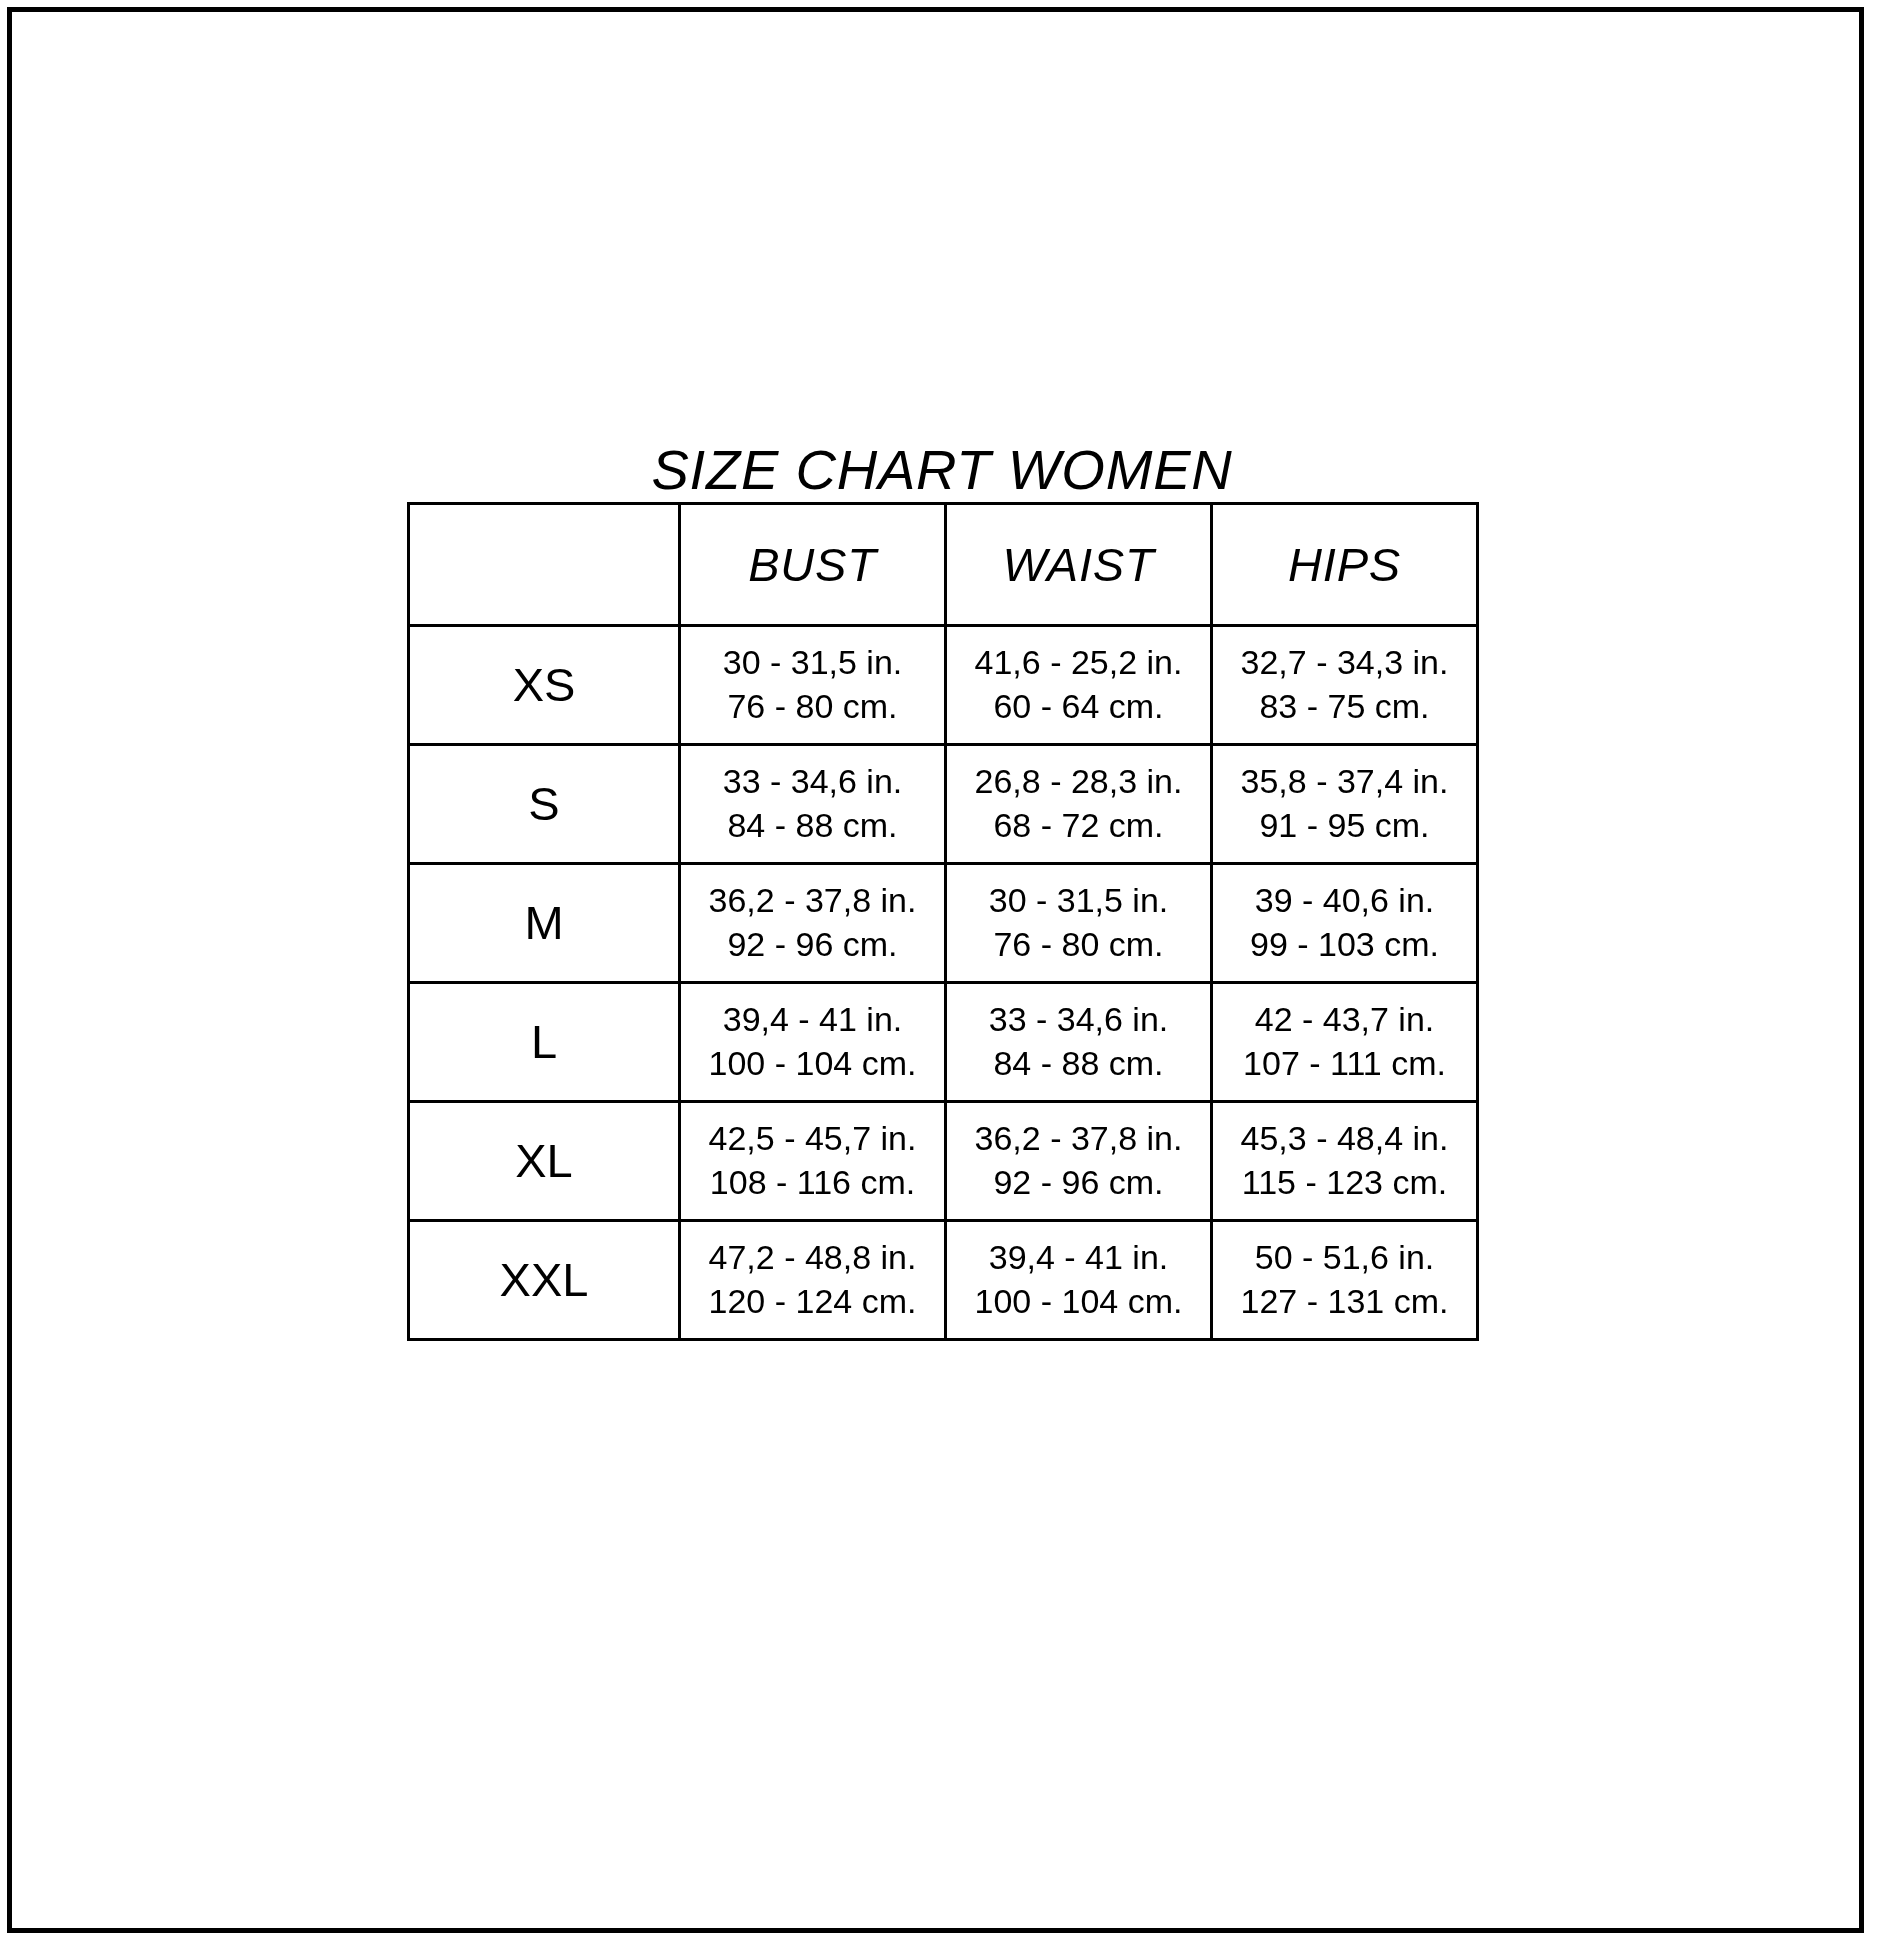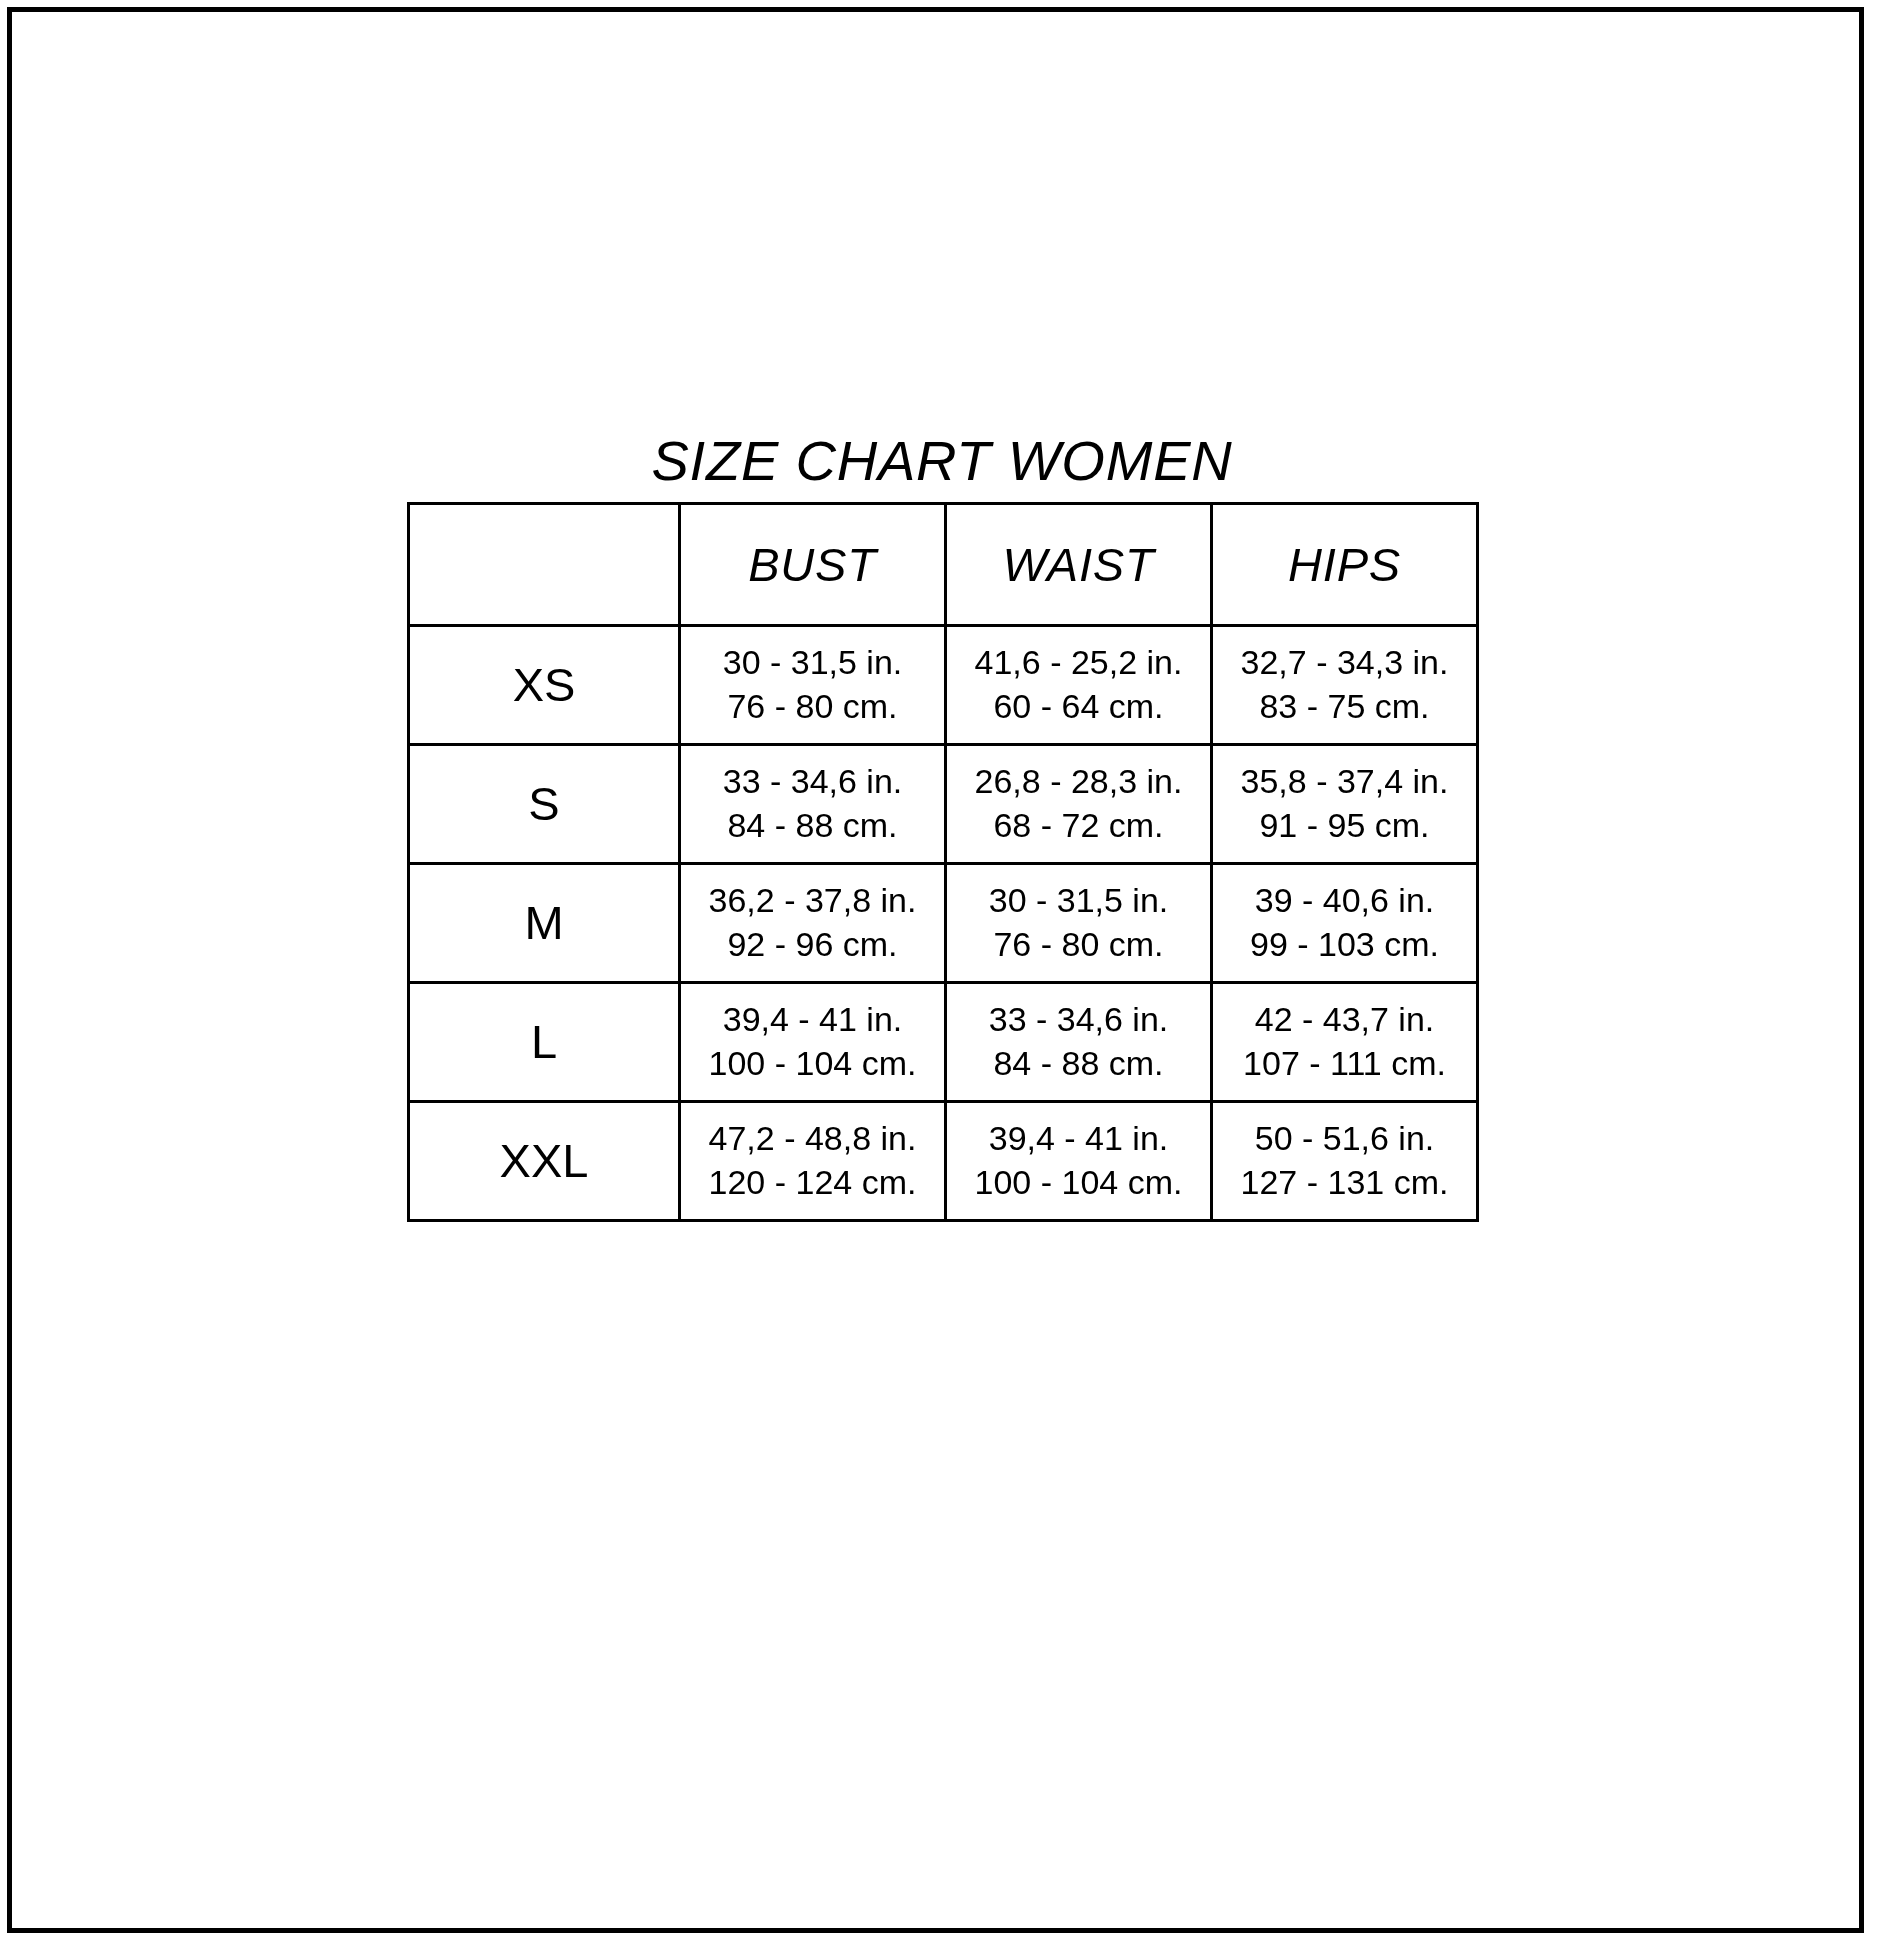--- a/index.html
+++ b/index.html
@@ -27,21 +27,21 @@
   .content {
     position: absolute;
     left: 0;
     top: 0;
     width: 1884px;
     height: 1954px;
   }
   .chart-title {
     position: absolute;
     left: 0;
-    top: 428px;
+    top: 437px;
     width: 1884px;
     text-align: center;
     font-style: italic;
     font-size: 56px;
     letter-spacing: 0.8px;
     white-space: nowrap;
   }
   table.size-table {
     position: absolute;
     left: 407px;
@@ -167,20 +167,35 @@
         <td class="meas-cell">
           <span class="line">33 - 34,6 in.</span>
           <span class="line">84 - 88 cm.</span>
         </td>
         <td class="meas-cell">
           <span class="line">42 - 43,7 in.</span>
           <span class="line">107 - 111 cm.</span>
         </td>
       </tr>
 
+      <tr>
+        <td class="size-cell">XL</td>
+        <td class="meas-cell">
+          <span class="line">42,5 - 45,7 in.</span>
+          <span class="line">108 - 116 cm.</span>
+        </td>
+        <td class="meas-cell">
+          <span class="line">36,2 - 37,8 in.</span>
+          <span class="line">92 - 96 cm.</span>
+        </td>
+        <td class="meas-cell">
+          <span class="line">45,3 - 48,4 in.</span>
+          <span class="line">115 - 123 cm.</span>
+        </td>
+      </tr>
 
       <tr>
         <td class="size-cell">XXL</td>
         <td class="meas-cell">
           <span class="line">47,2 - 48,8 in.</span>
           <span class="line">120 - 124 cm.</span>
         </td>
         <td class="meas-cell">
           <span class="line">39,4 - 41 in.</span>
           <span class="line">100 - 104 cm.</span>

